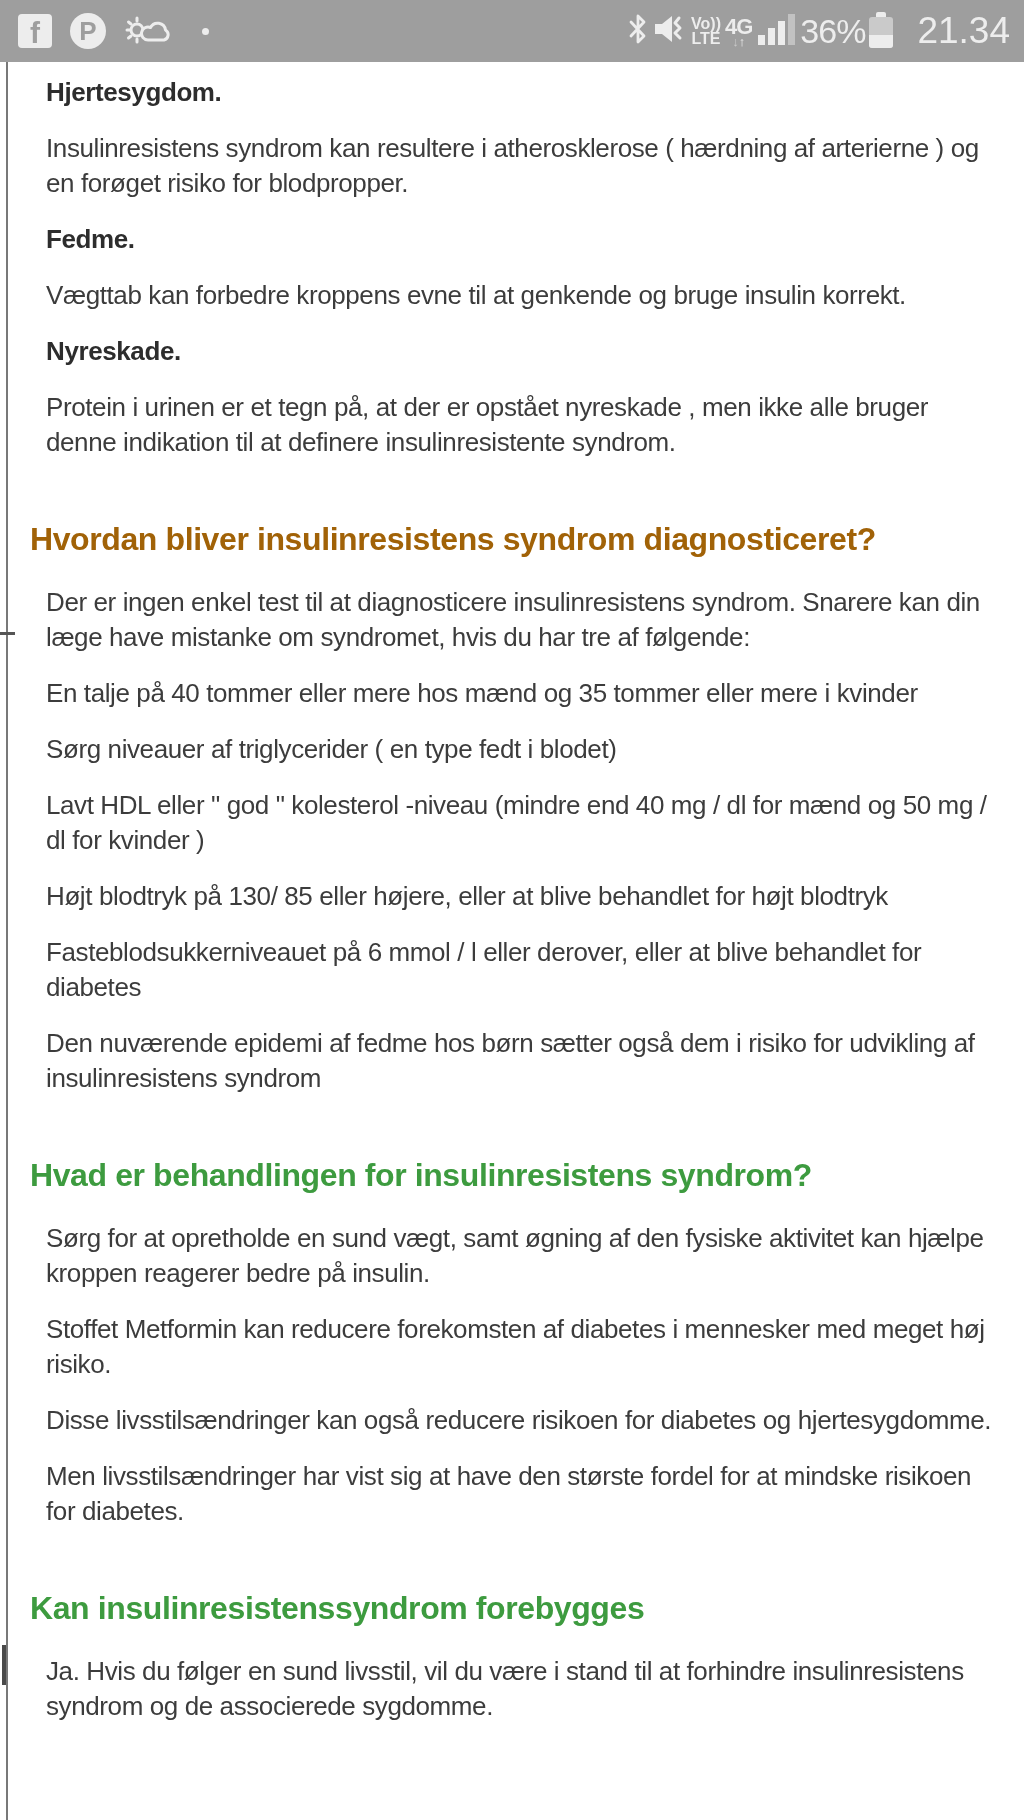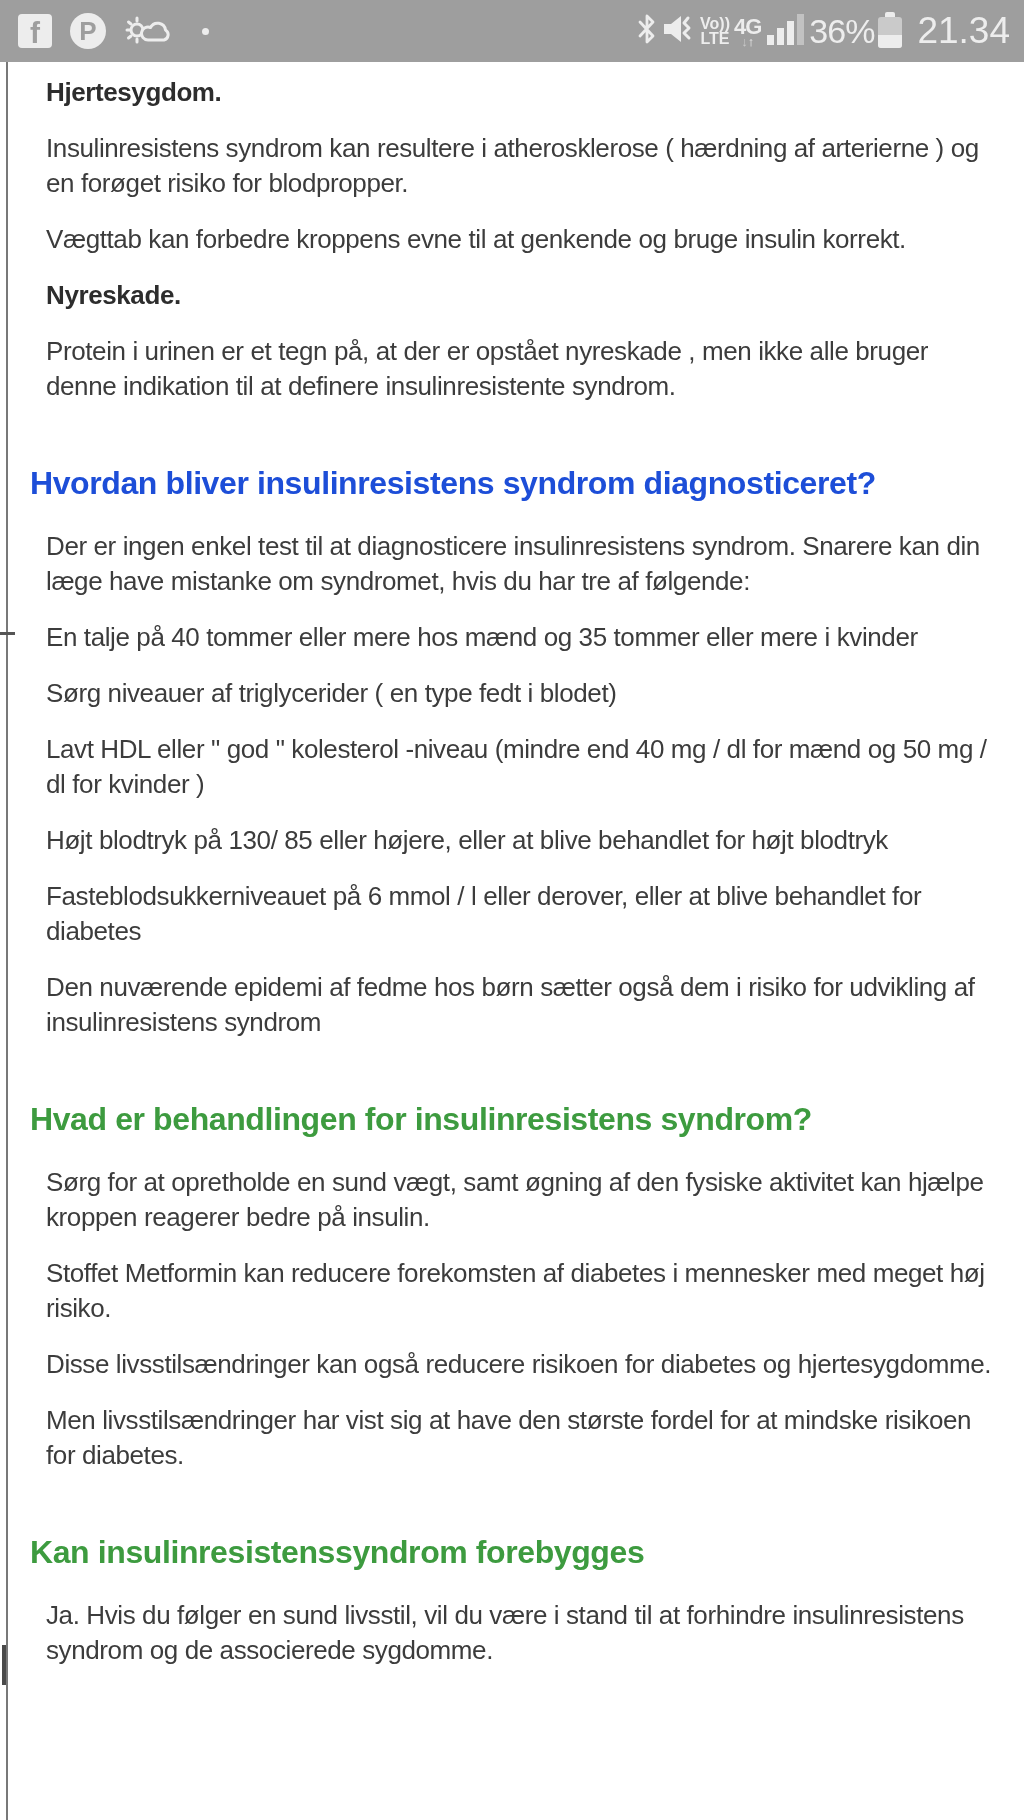--- a/index.html
+++ b/index.html
@@ -36,21 +36,21 @@
   .fourg .fg-label { font-weight:bold; font-size:22px; letter-spacing:-1px; }
   .fourg .fg-arrows { font-size:13px; line-height:10px; margin-top:-1px; }
   .fourg .fg-arrows .dn { opacity:.55; }
 
   .batt { position:relative; width:24px; height:38px; display:flex; flex-direction:column; align-items:center; }
   .batt-cap { width:10px; height:5px; background:#ededed; border-radius:2px 2px 0 0; }
   .batt-body { width:24px; height:31px; border-radius:3px; background:rgba(255,255,255,.45); position:relative; overflow:hidden; }
   .batt-fill { position:absolute; left:0; right:0; bottom:0; height:42%; background:#ededed; }
 
   .sb-pct { font-size:34px; letter-spacing:-1px; }
-  .sb-time { font-size:37px; letter-spacing:0px; margin-left:11px; }
+  .sb-time { font-size:37px; letter-spacing:0px; margin-left:20px; }
 
   
   .article { padding:13px 29px 0 30px; }
   .para, .subheading, .boldp {
     font-size:26px; line-height:35px; letter-spacing:-0.4px;
     color:#3c3c3c; margin:0 0 21px 16px;
   }
   .subheading { font-weight:bold; color:#2d2d2d; }
   .green {
     font-size:32px; line-height:44px; font-weight:bold;
@@ -130,24 +130,25 @@
             <span class="batt-fill"></span>
           </span>
       </span>
       <span class="sb-time">21.34</span>
     </div>
   </div>
 
   <div class="article">
     <div class="subheading">Hjertesygdom.</div>
     <div class="para">Insulinresistens syndrom kan resultere i atherosklerose ( hærdning af arterierne ) og en forøget risiko for blodpropper.</div>
+    <div class="subheading">Fedme.</div>
     <div class="para">Vægttab kan forbedre kroppens evne til at genkende og bruge insulin korrekt.</div>
     <div class="subheading">Nyreskade.</div>
     <div class="para">Protein i urinen er et tegn på, at der er opstået nyreskade , men ikke alle bruger denne indikation til at definere insulinresistente syndrom.</div>
-    <div class="green" style="color: #1d4ed8;">Hvordan bliver insulinresistens syndrom diagnosticeret?</div>
+    <div class="green" style="color: #a16207;">Hvordan bliver insulinresistens syndrom diagnosticeret?</div>
     <div class="para">Der er ingen enkel test til at diagnosticere insulinresistens syndrom. Snarere kan din læge have mistanke om syndromet, hvis du har tre af følgende:</div>
     <div class="para">En talje på 40 tommer eller mere hos mænd og 35 tommer eller mere i kvinder</div>
     <div class="para">Sørg niveauer af triglycerider ( en type fedt i blodet)</div>
     <div class="para">Lavt HDL eller " god " kolesterol -niveau (mindre end 40 mg / dl for mænd og 50 mg / dl for kvinder )</div>
     <div class="para">Højt blodtryk på 130/ 85 eller højere, eller at blive behandlet for højt blodtryk</div>
     <div class="para">Fasteblodsukkerniveauet på 6 mmol / l eller derover, eller at blive behandlet for diabetes</div>
     <div class="para">Den nuværende epidemi af fedme hos børn sætter også dem i risiko for udvikling af insulinresistens syndrom</div>
     <div class="green" style="color: rgb(61, 155, 63);">Hvad er behandlingen for insulinresistens syndrom?</div>
     <div class="para">Sørg for at opretholde en sund vægt, samt øgning af den fysiske aktivitet kan hjælpe kroppen reagerer bedre på insulin.</div>
     <div class="para">Stoffet Metformin kan reducere forekomsten af diabetes i mennesker med meget høj risiko.</div>

